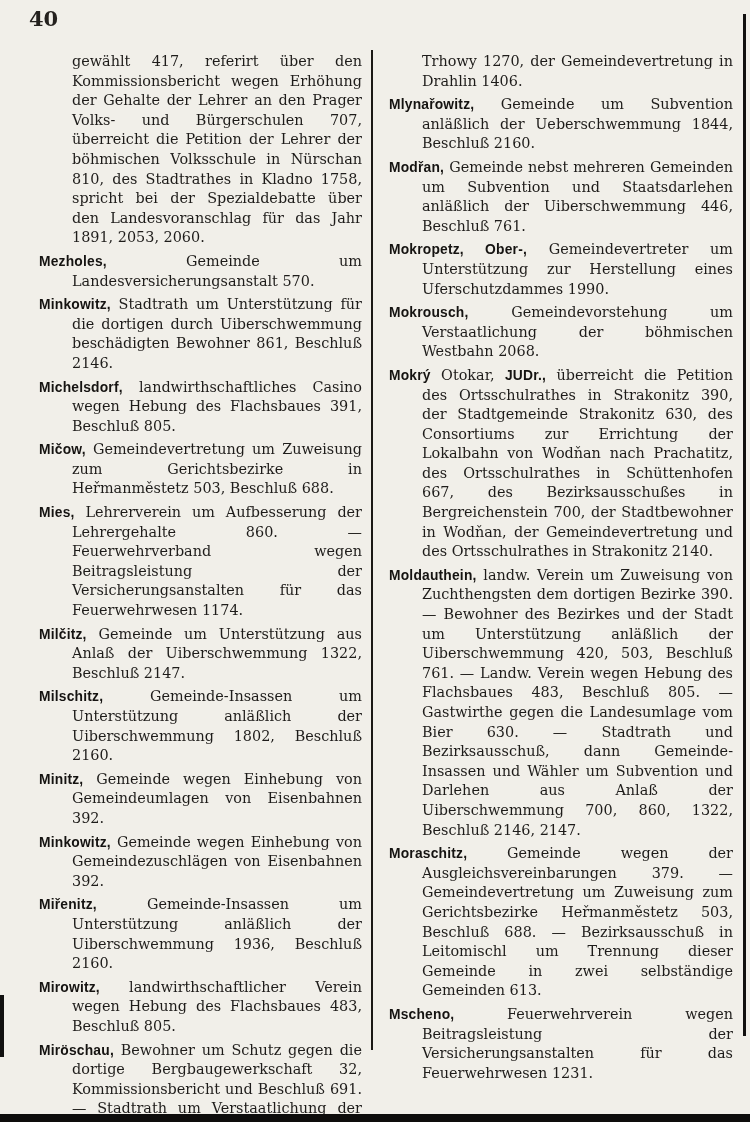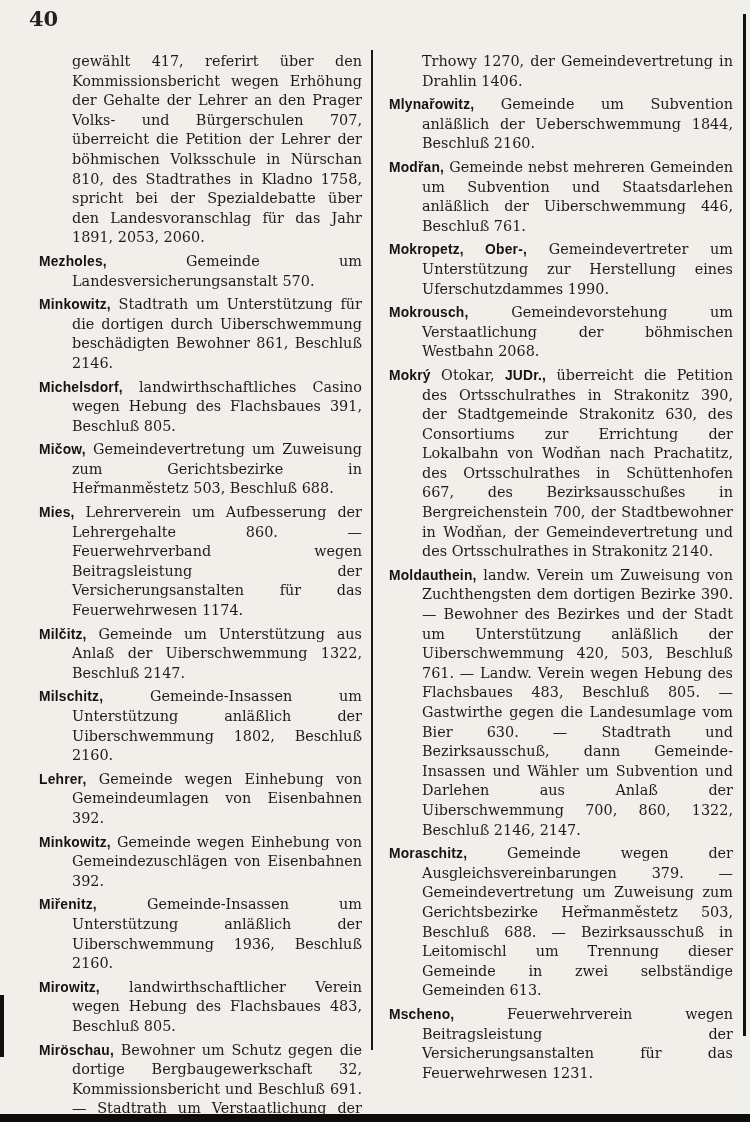--- a/index.html
+++ b/index.html
@@ -50,21 +50,21 @@
 
 <div class="column col-left">
     <p class="entry cont"><span class="body-text">gewählt 417, referirt über den Kommissionsbericht wegen Erhöhung der Gehalte der Lehrer an den Prager Volks- und Bürgerschulen 707, überreicht die Petition der Lehrer der böhmischen Volksschule in Nürschan 810, des Stadtrathes in Kladno 1758, spricht bei der Spezialdebatte über den Landesvoranschlag für das Jahr 1891, 2053, 2060.</span></p>
     <p class="entry"><span class="headword">Mezholes,</span><span class="body-text"> Gemeinde um Landesversicherungsanstalt 570.</span></p>
     <p class="entry"><span class="headword">Minkowitz,</span><span class="body-text"> Stadtrath um Unterstützung für die dortigen durch Uiberschwemmung beschädigten Bewohner 861, Beschluß 2146.</span></p>
     <p class="entry"><span class="headword">Michelsdorf,</span><span class="body-text"> landwirthschaftliches Casino wegen Hebung des Flachsbaues 391, Beschluß 805.</span></p>
     <p class="entry"><span class="headword">Mičow,</span><span class="body-text"> Gemeindevertretung um Zuweisung zum Gerichtsbezirke in Heřmanměstetz 503, Beschluß 688.</span></p>
     <p class="entry"><span class="headword">Mies,</span><span class="body-text"> Lehrerverein um Aufbesserung der Lehrergehalte 860. — Feuerwehrverband wegen Beitragsleistung der Versicherungsanstalten für das Feuerwehrwesen 1174.</span></p>
     <p class="entry"><span class="headword">Milčitz,</span><span class="body-text"> Gemeinde um Unterstützung aus Anlaß der Uiberschwemmung 1322, Beschluß 2147.</span></p>
     <p class="entry"><span class="headword">Milschitz,</span><span class="body-text"> Gemeinde-Insassen um Unterstützung anläßlich der Uiberschwemmung 1802, Beschluß 2160.</span></p>
-    <p class="entry"><span class="headword">Lehrer,</span><span class="body-text"> Gemeinde wegen Einhebung von Gemeindeumlagen von Eisenbahnen 392.</span></p>
+    <p class="entry"><span class="headword">Minitz,</span><span class="body-text"> Gemeinde wegen Einhebung von Gemeindeumlagen von Eisenbahnen 392.</span></p>
     <p class="entry"><span class="headword">Minkowitz,</span><span class="body-text"> Gemeinde wegen Einhebung von Gemeindezuschlägen von Eisenbahnen 392.</span></p>
     <p class="entry"><span class="headword">Miřenitz,</span><span class="body-text"> Gemeinde-Insassen um Unterstützung anläßlich der Uiberschwemmung 1936, Beschluß 2160.</span></p>
     <p class="entry"><span class="headword">Mirowitz,</span><span class="body-text"> landwirthschaftlicher Verein wegen Hebung des Flachsbaues 483, Beschluß 805.</span></p>
     <p class="entry"><span class="headword">Miröschau,</span><span class="body-text"> Bewohner um Schutz gegen die dortige Bergbaugewerkschaft 32, Kommissionsbericht und Beschluß 691. — Stadtrath um Verstaatlichung der böhmischen Westbahn 2068.</span></p>
     <p class="entry"><span class="headword">Mezholes,</span><span class="body-text"> Gemeinde um Elberegulirung 534, Beschluß 661.</span></p>
   </div>
 <div class="divider"></div>
 <div class="column col-right">
     <p class="entry cont"><span class="body-text">Trhowy 1270, der Gemeindevertretung in Drahlin 1406.</span></p>
     <p class="entry"><span class="headword">Mlynařowitz,</span><span class="body-text"> Gemeinde um Subvention anläßlich der Ueberschwemmung 1844, Beschluß 2160.</span></p>

